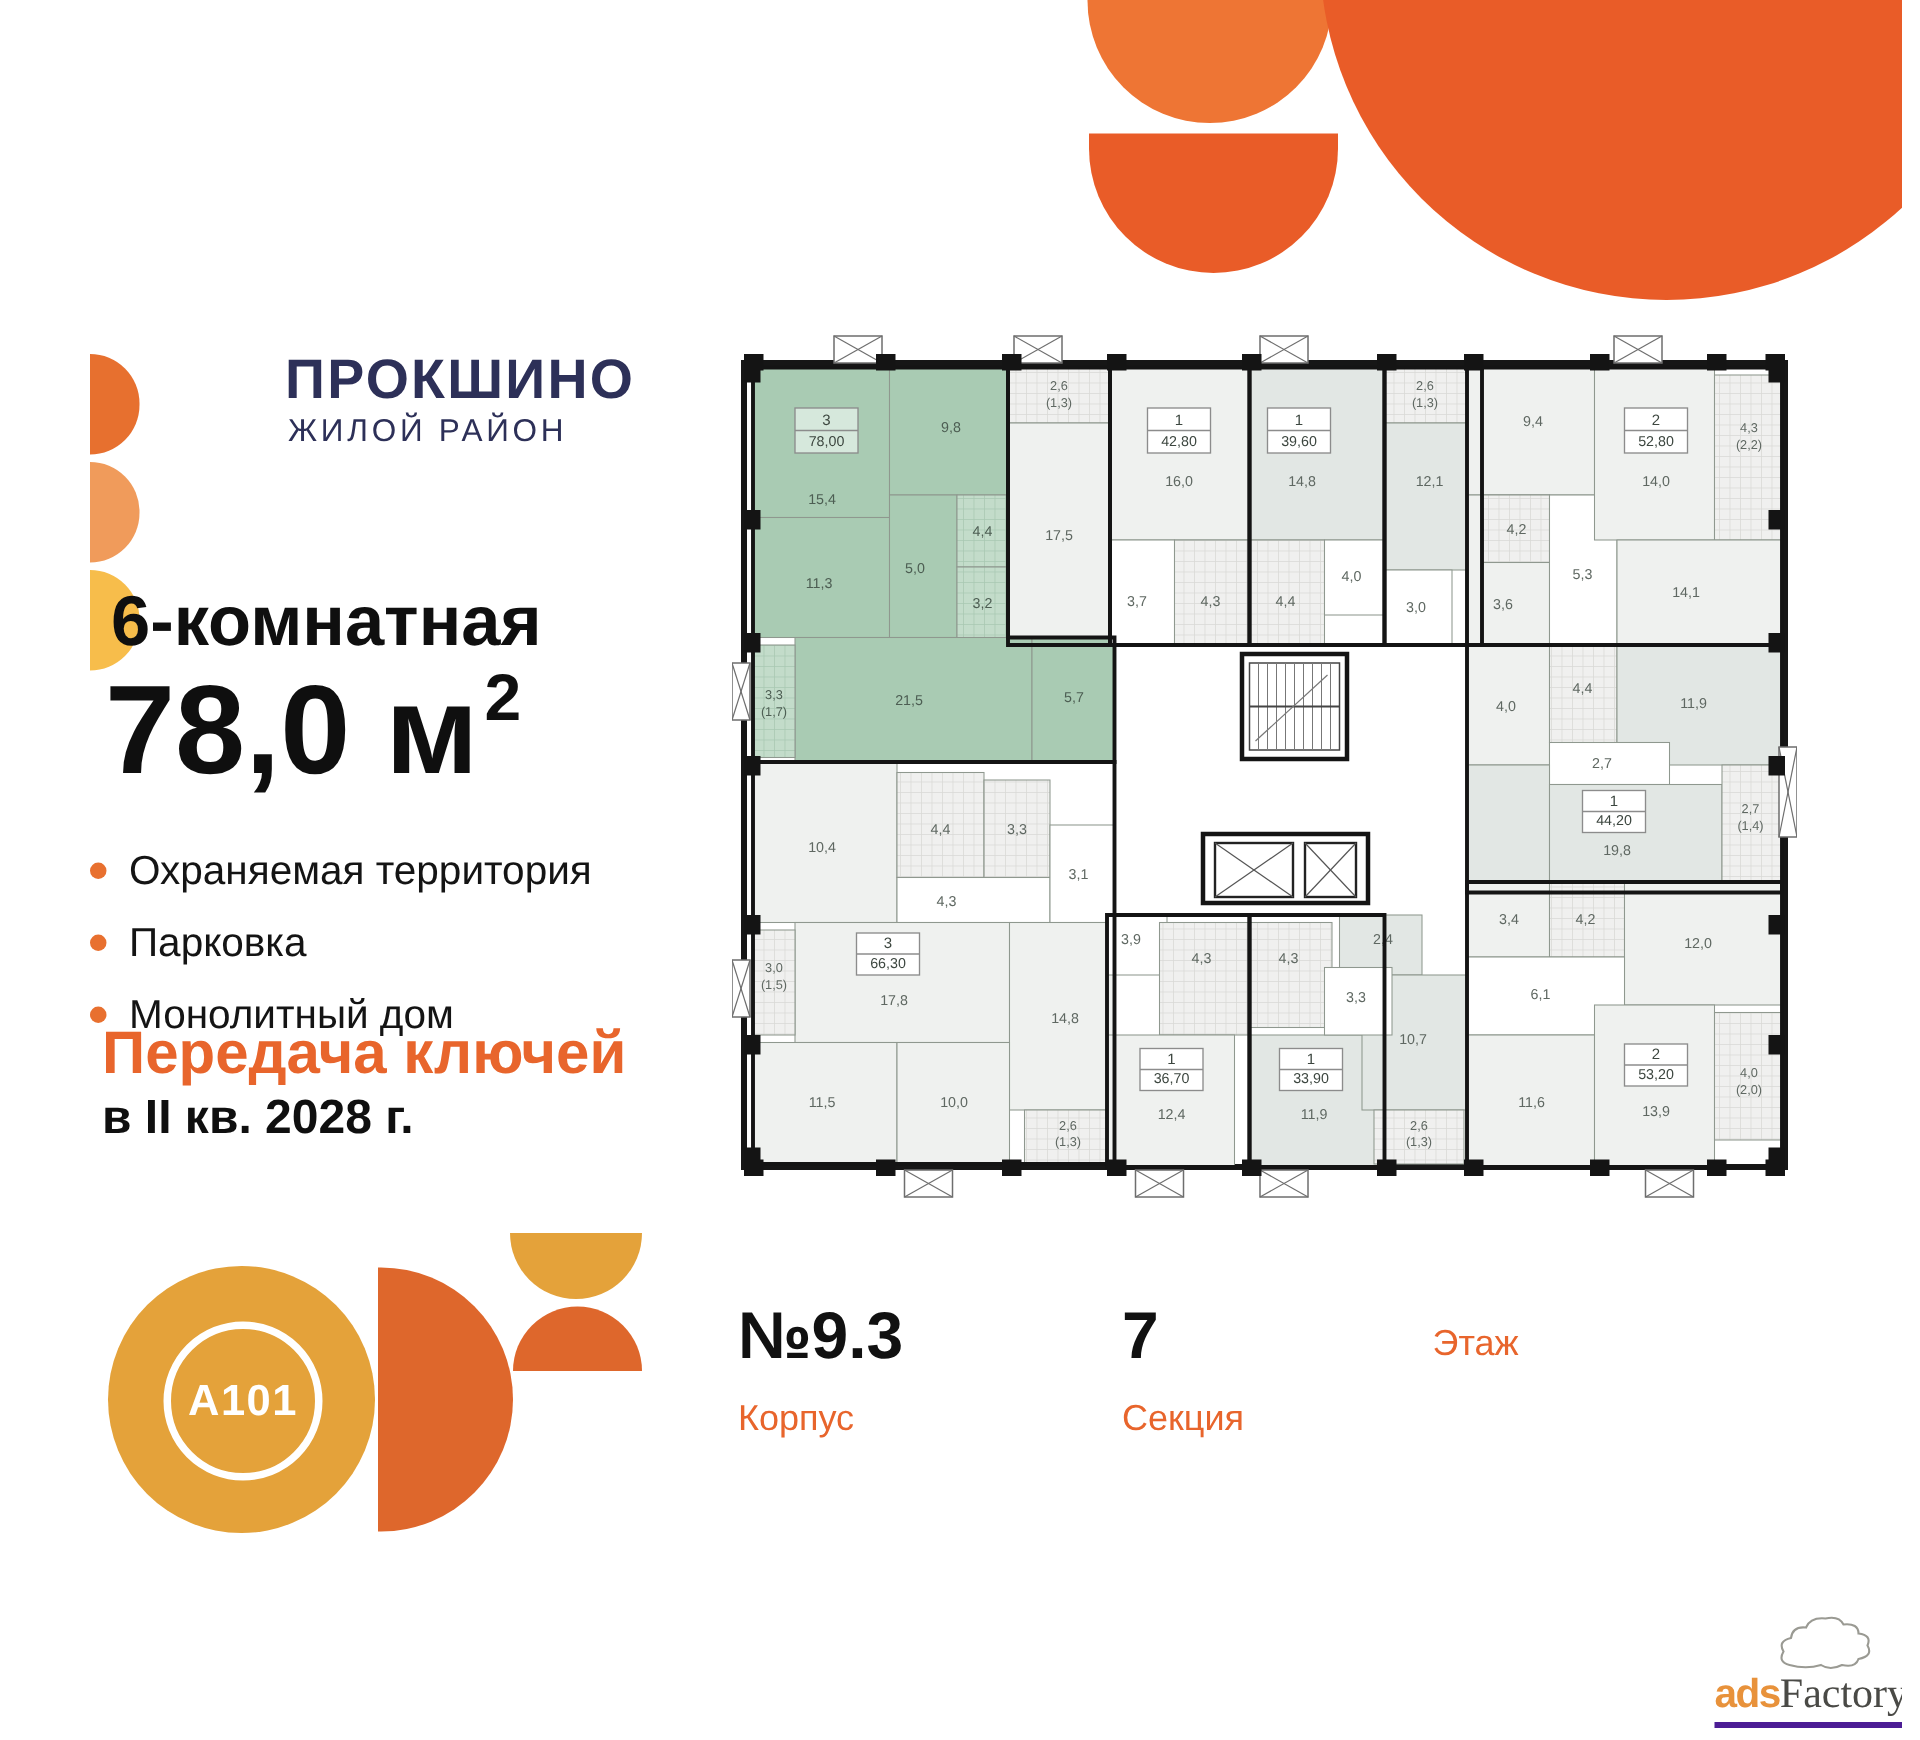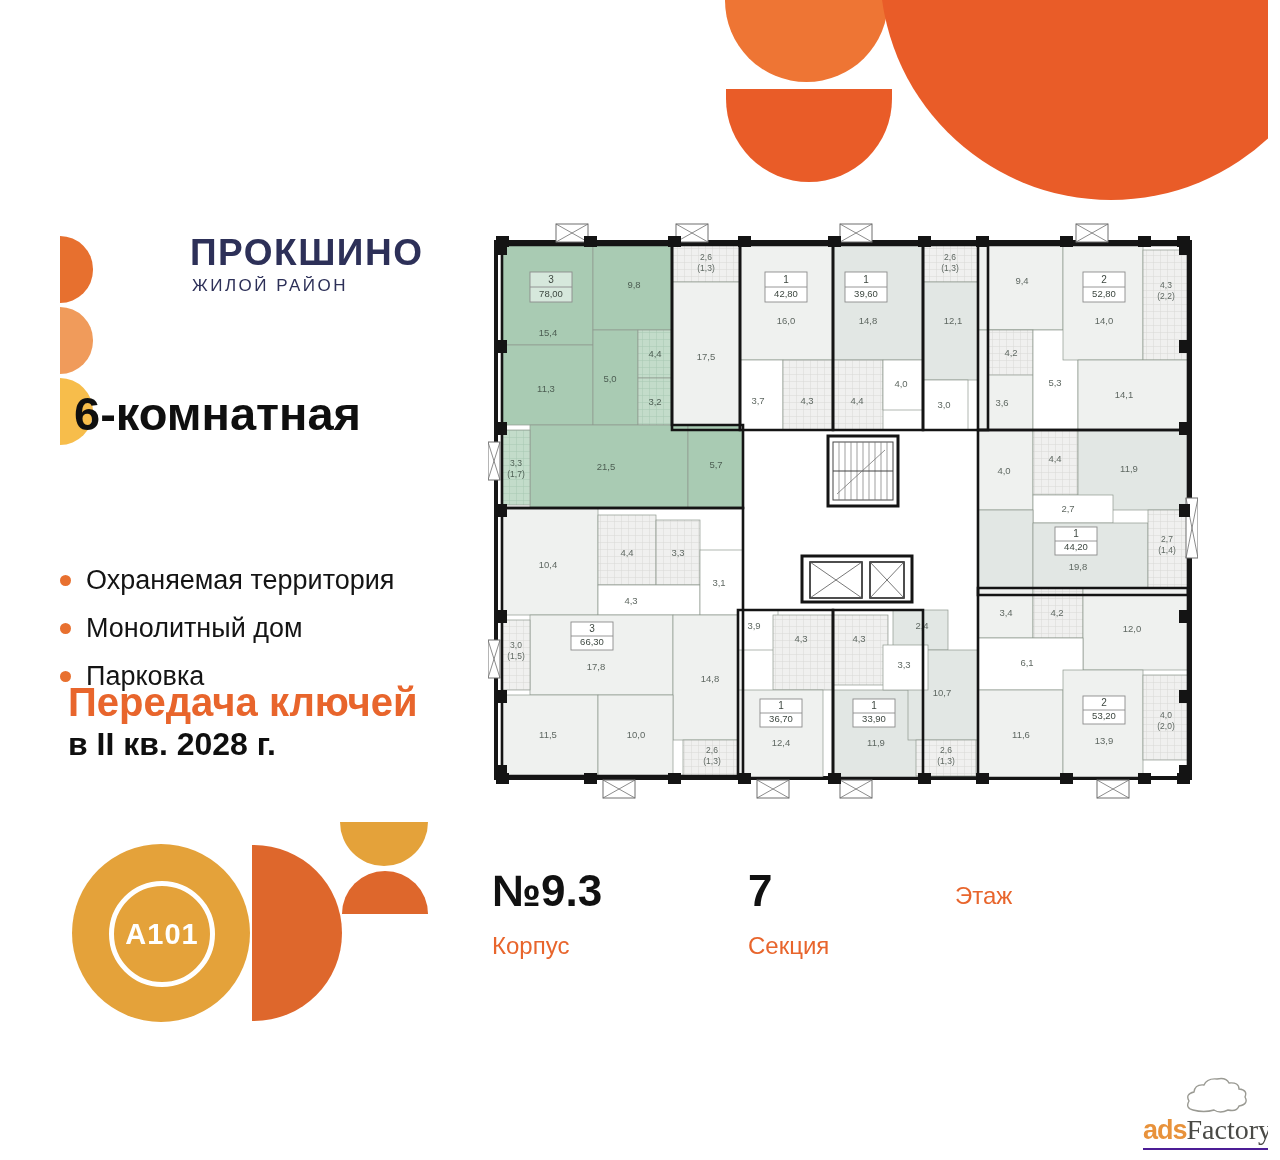--- a/index.html
+++ b/index.html
@@ -12,21 +12,21 @@
                background:#E95C28;border-radius:0 0 93px 93px;}
   .deco-circle{position:absolute;left:880px;top:-262px;width:462px;height:462px;
                background:#E95C28;border-radius:50%;}
   
   .brand{position:absolute;left:60px;top:232px;}
   .petals{position:absolute;left:0;top:4px;}
   .petal{display:inline-block;width:33px;height:67px;border-radius:0 67px 67px 0;margin-right:13px;}
   .petal1{background:#E7702F}.petal2{background:#F09B5B}.petal3{background:#F7BD4B}
   .brand-name{position:absolute;left:130px;top:0;font-size:37px;font-weight:700;
               color:#2D3058;letter-spacing:1.5px;white-space:nowrap;}
-  .brand-sub{position:absolute;left:132px;top:44px;font-size:17px;color:#2D3058;
+  .brand-sub{position:absolute;left:132px;top:44px;font-size:21px;color:#2D3058;
              letter-spacing:2.5px;white-space:nowrap;}
   
   .apt-type{position:absolute;left:74px;top:386px;font-size:47px;font-weight:700;color:#0f0f0f;}
   .apt-area{position:absolute;left:70px;top:438px;font-size:84px;font-weight:700;color:#0f0f0f;}
   .apt-area sup{font-size:44px;position:relative;top:-6px;left:4px;}
   
   .features{position:absolute;left:60px;top:556px;}
   .feature{font-size:27px;color:#141414;height:48px;display:flex;align-items:center;}
   .dot{display:inline-block;width:11px;height:11px;border-radius:50%;background:#E8702F;
        margin-right:15px;flex:0 0 auto;}
@@ -48,21 +48,21 @@
   
   .info-block{position:absolute;top:866px;}
   .ib1{left:492px;width:190px}.ib2{left:748px;width:165px}.ib3{left:955px;width:220px}
   .info-value{font-size:44px;font-weight:700;color:#111;}
   .info-label{font-size:24px;color:#E8652C;margin-top:16px;}
   
   .plan{position:absolute;left:488px;top:220px;width:710px;height:584px;}
   .plan svg{font-family:"Liberation Sans",sans-serif;}
   
   .watermark{position:absolute;left:1143px;top:1082px;width:135px;height:72px;}
-  .wm-row{position:absolute;left:0;top:32px;white-space:nowrap;border-bottom:2px solid #4c1d95;
+  .wm-row{position:absolute;left:0;top:32px;white-space:nowrap;border-bottom:4px solid #4c1d95;
           padding-bottom:2px;}
   .wm-ads{font-size:27px;font-weight:700;color:#E8923B;letter-spacing:-1px;}
   .wm-factory{font-family:"Liberation Serif",serif;font-size:28px;color:#4a4a46;}
   .wm-cloud{position:absolute;left:38px;top:-6px;}
 </style>
 </head>
 <body>
 
 <div class="page">
 
@@ -74,33 +74,34 @@
     <div class="petals">
       <span class="petal petal1"></span>
       <span class="petal petal2"></span>
       <span class="petal petal3"></span>
     </div>
     <div class="brand-name">ПРОКШИНΟ</div>
     <div class="brand-sub">ЖИЛОЙ РАЙОН</div>
   </div>
 
   <div class="apt-type">6-комнатная</div>
+  <div class="apt-area"><span>78,0 м</span><sup>2</sup></div>
 
   <div class="features">
     <div class="feature">
       <span class="dot"></span>
       <span>Охраняемая территория</span>
     </div>
     <div class="feature">
       <span class="dot"></span>
-      <span>Монолитный дом</span>
+      <span>Парковка</span>
     </div>
     <div class="feature">
       <span class="dot"></span>
-      <span>Парковка</span>
+      <span>Монолитный дом</span>
     </div>
   </div>
 
   <div class="keys1">Передача ключей</div>
   <div class="keys2">в II кв. 2028 г.</div>
 
   <div class="a101-circle">
     <div class="a101-ring">A101</div>
   </div>
   <div class="a101-half"></div>

